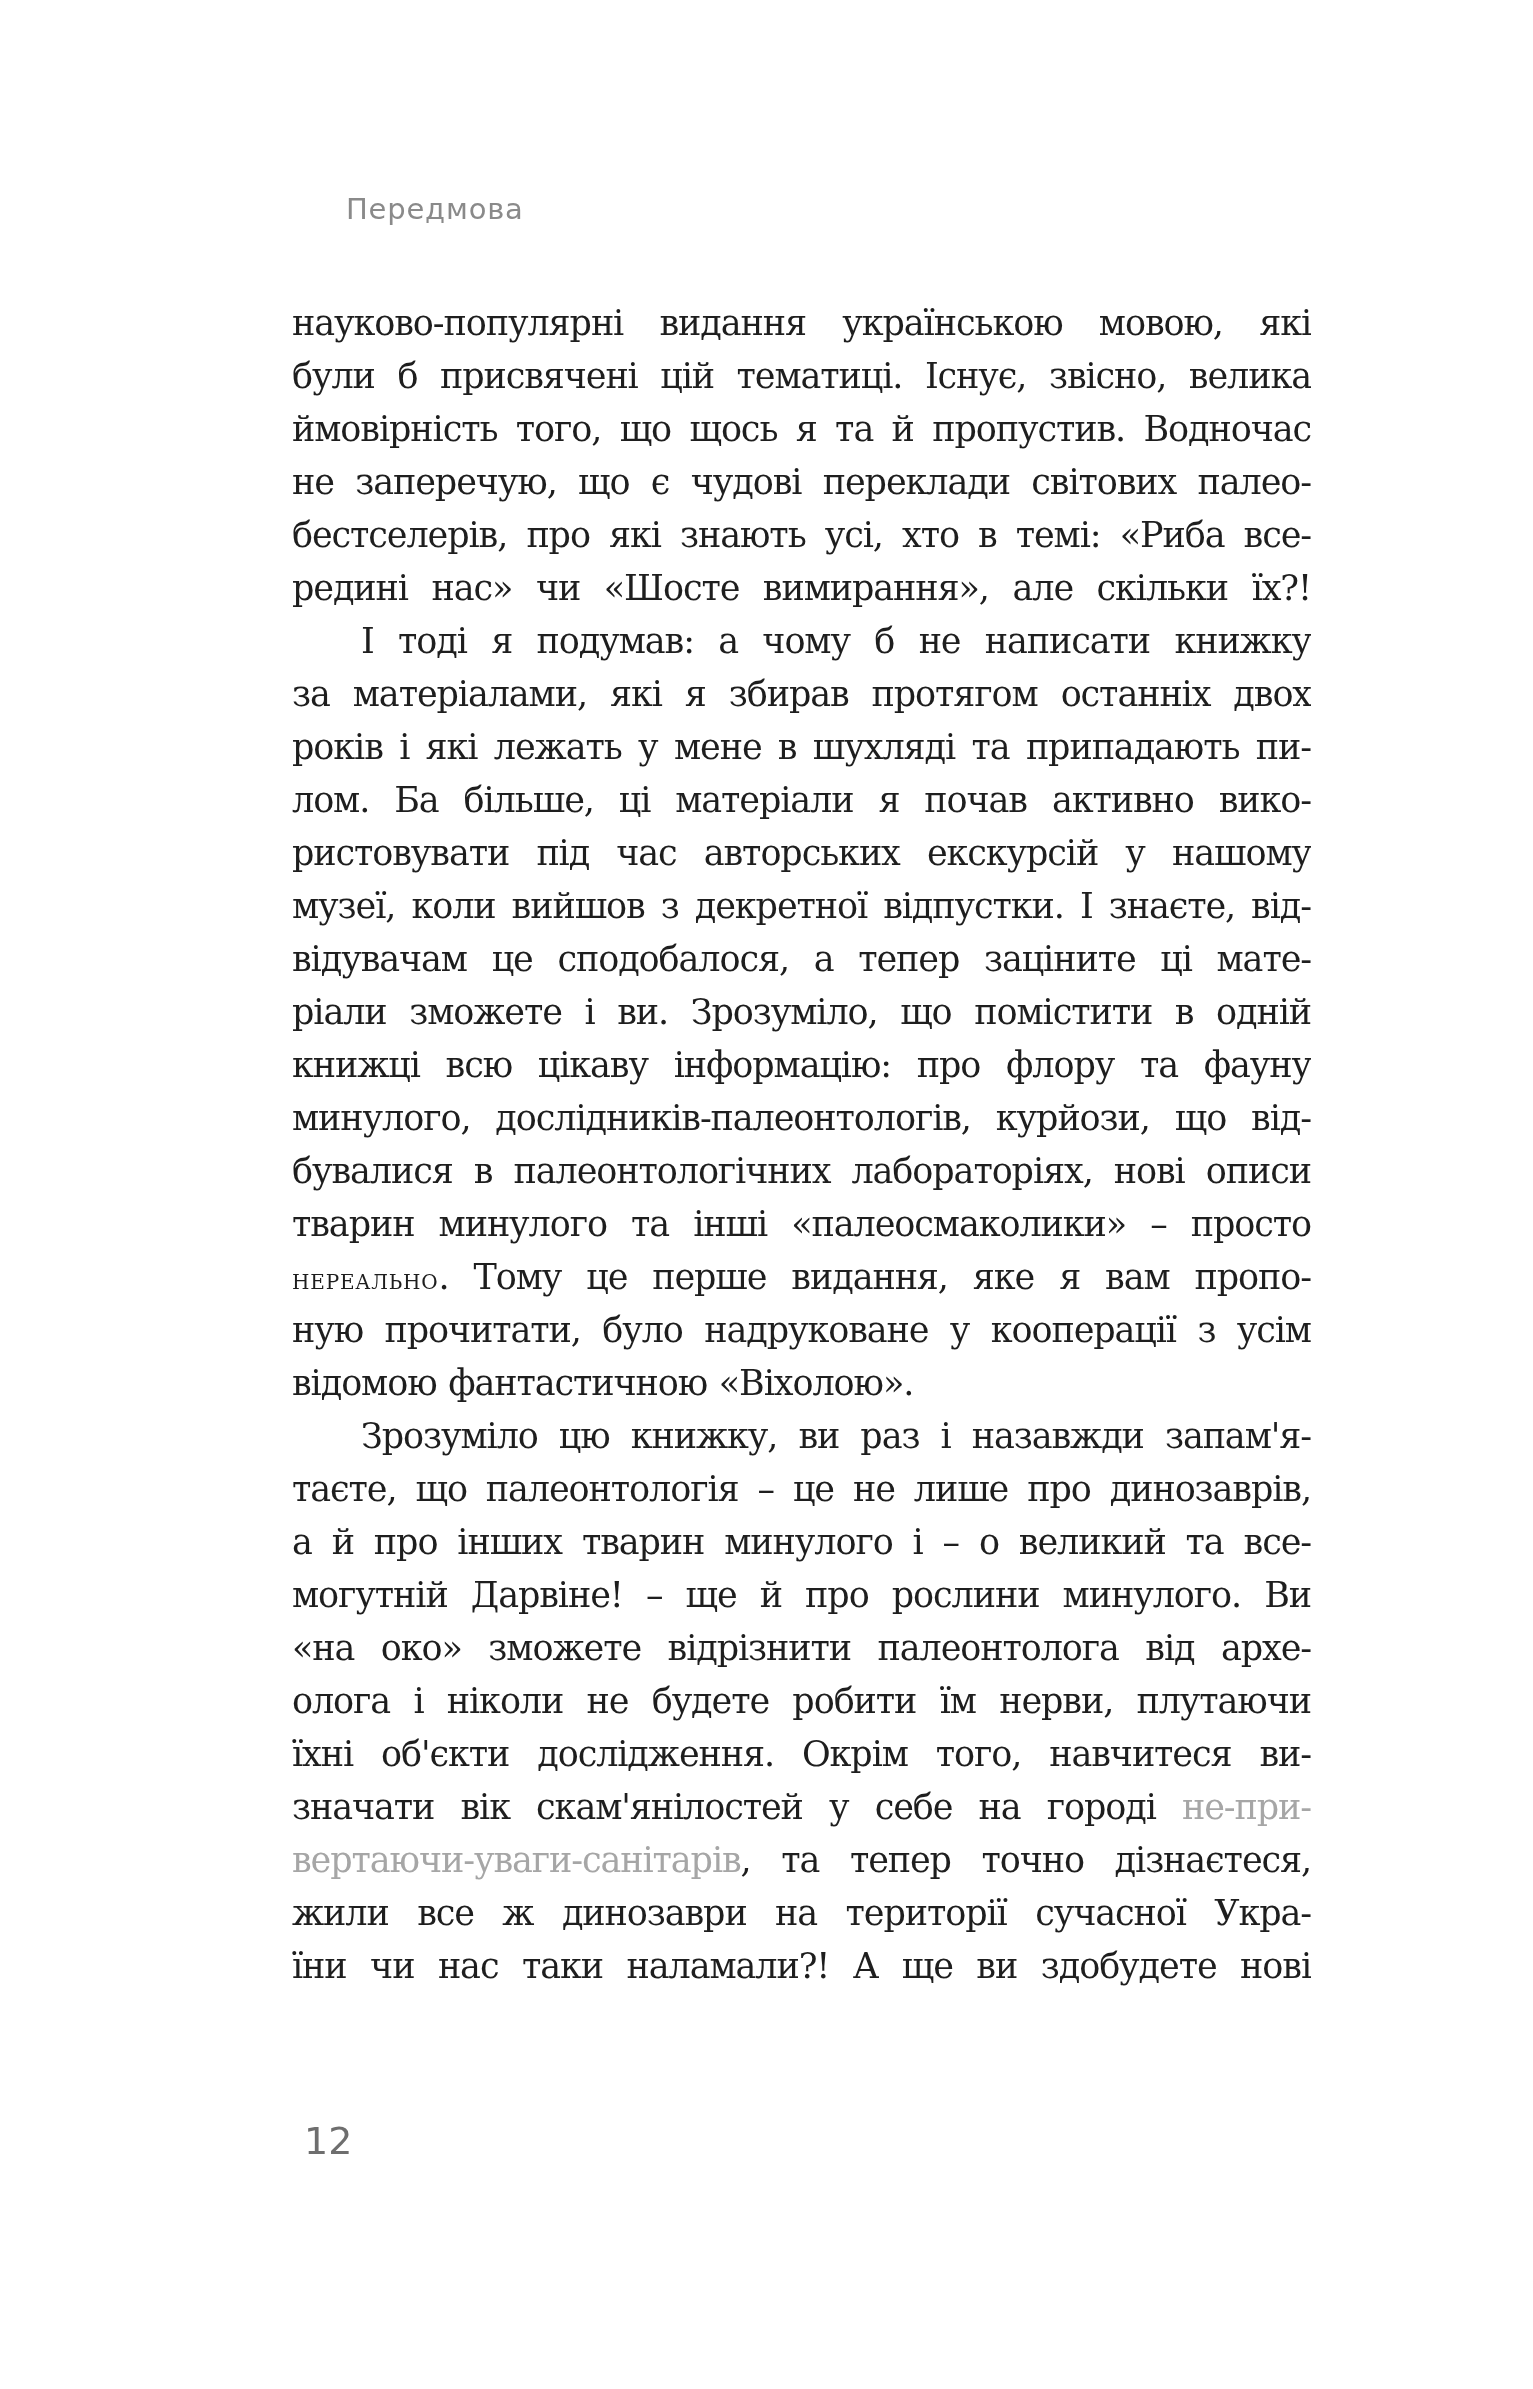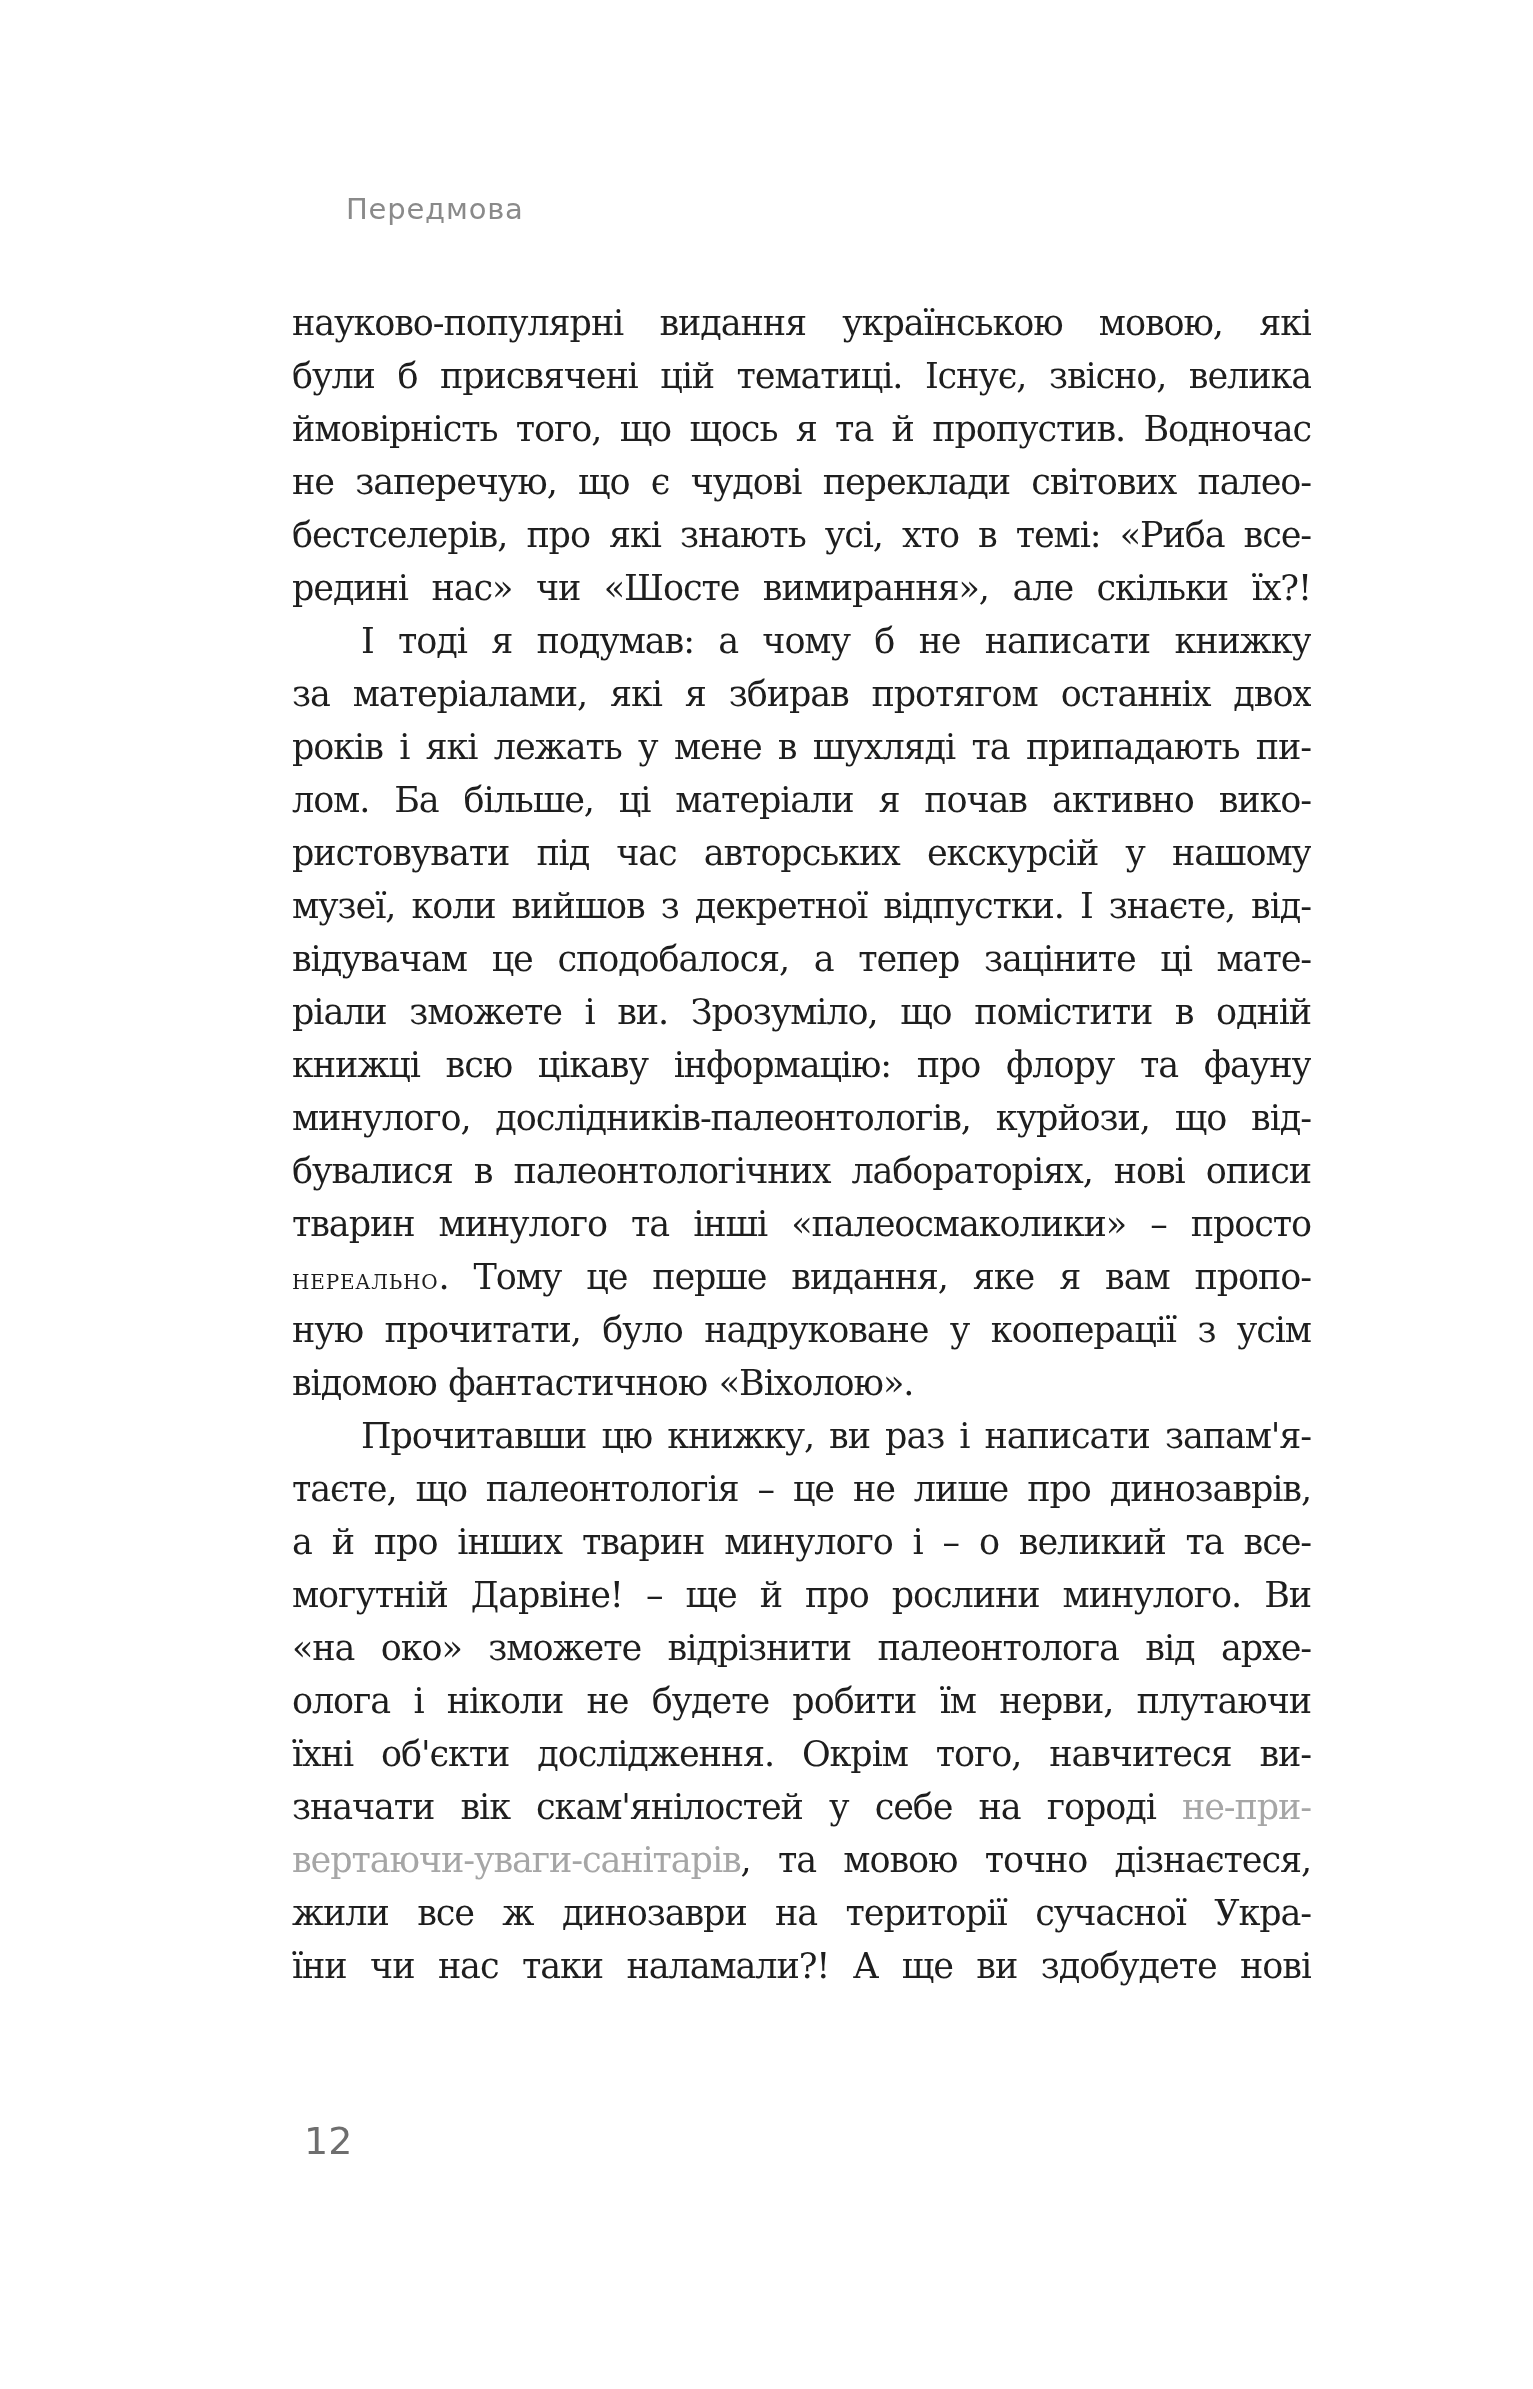--- a/index.html
+++ b/index.html
@@ -50,28 +50,28 @@
       <div class="line"><span>музеї, коли вийшов з декретної відпустки. І знаєте, від-</span></div>
       <div class="line"><span>відувачам це сподобалося, а тепер заціните ці мате-</span></div>
       <div class="line"><span>ріали зможете і ви. Зрозуміло, що помістити в одній</span></div>
       <div class="line"><span>книжці всю цікаву інформацію: про флору та фауну</span></div>
       <div class="line"><span>минулого, дослідників-палеонтологів, курйози, що від-</span></div>
       <div class="line"><span>бувалися в палеонтологічних лабораторіях, нові описи</span></div>
       <div class="line"><span>тварин минулого та інші «палеосмаколики» – просто</span></div>
       <div class="line"><span class="smallcaps">НЕРЕАЛЬНО</span><span>. Тому це перше видання, яке я вам пропо-</span></div>
       <div class="line"><span>ную прочитати, було надруковане у кооперації з усім</span></div>
       <div class="line last"><span>відомою фантастичною «Віхолою».</span></div>
-      <div class="line indent"><span>Прочитавши цю книжку, ви раз і написати запам'я-</span></div>
+      <div class="line indent"><span>Зрозуміло цю книжку, ви раз і назавжди запам'я-</span></div>
       <div class="line"><span>таєте, що палеонтологія – це не лише про динозаврів,</span></div>
       <div class="line"><span>а й про інших тварин минулого і – о великий та все-</span></div>
       <div class="line"><span>могутній Дарвіне! – ще й про рослини минулого. Ви</span></div>
       <div class="line"><span>«на око» зможете відрізнити палеонтолога від архе-</span></div>
       <div class="line"><span>олога і ніколи не будете робити їм нерви, плутаючи</span></div>
       <div class="line"><span>їхні об'єкти дослідження. Окрім того, навчитеся ви-</span></div>
       <div class="line"><span>значати вік скам'янілостей у себе на городі </span><span class="muted">не-при-</span></div>
-      <div class="line"><span class="muted">вертаючи-уваги-санітарів</span><span>, та мовою точно дізнаєтеся,</span></div>
+      <div class="line"><span class="muted">вертаючи-уваги-санітарів</span><span>, та тепер точно дізнаєтеся,</span></div>
       <div class="line"><span>жили все ж динозаври на території сучасної Укра-</span></div>
       <div class="line"><span>їни чи нас таки наламали?! А ще ви здобудете нові</span></div>
     </div>
 
   <div class="folio">12</div>
 </div>
 
 
 </body></html>

